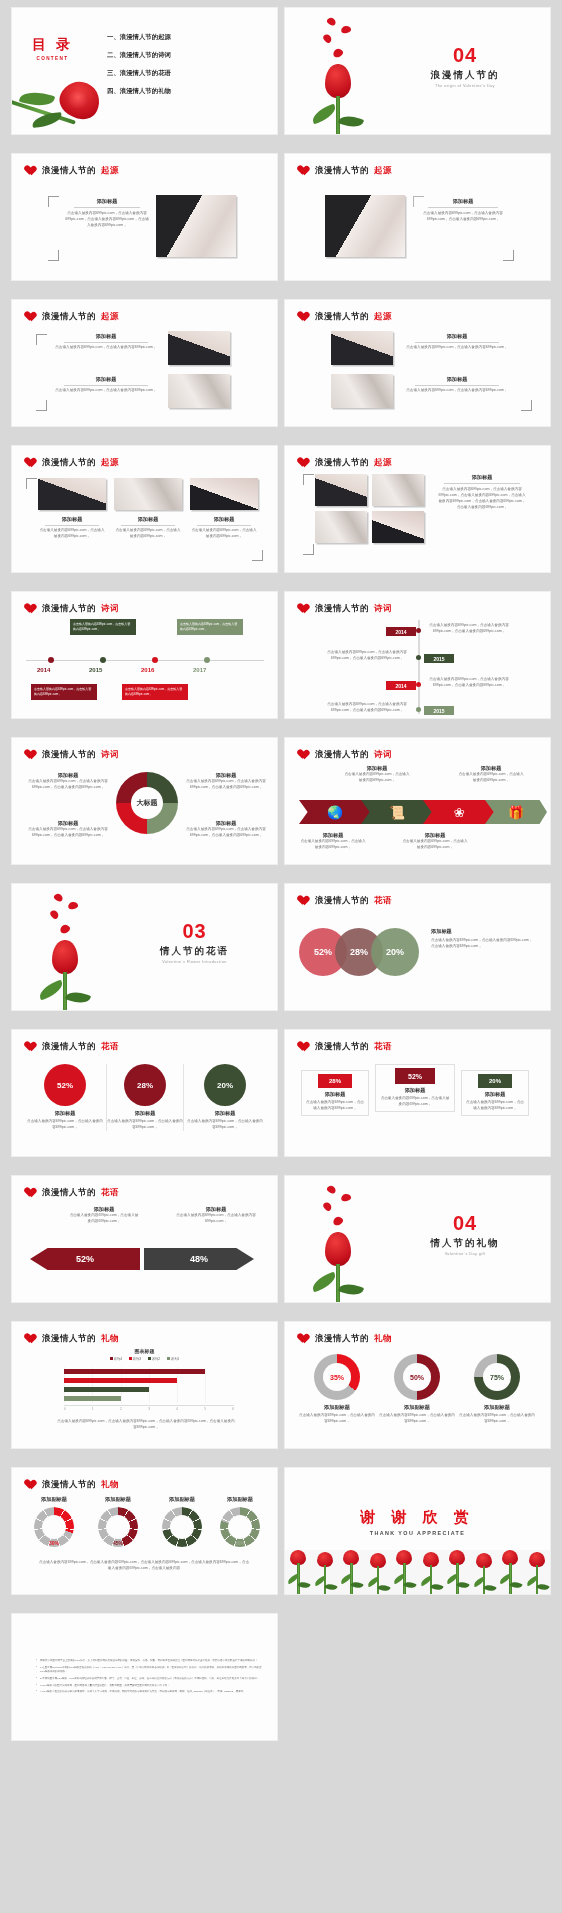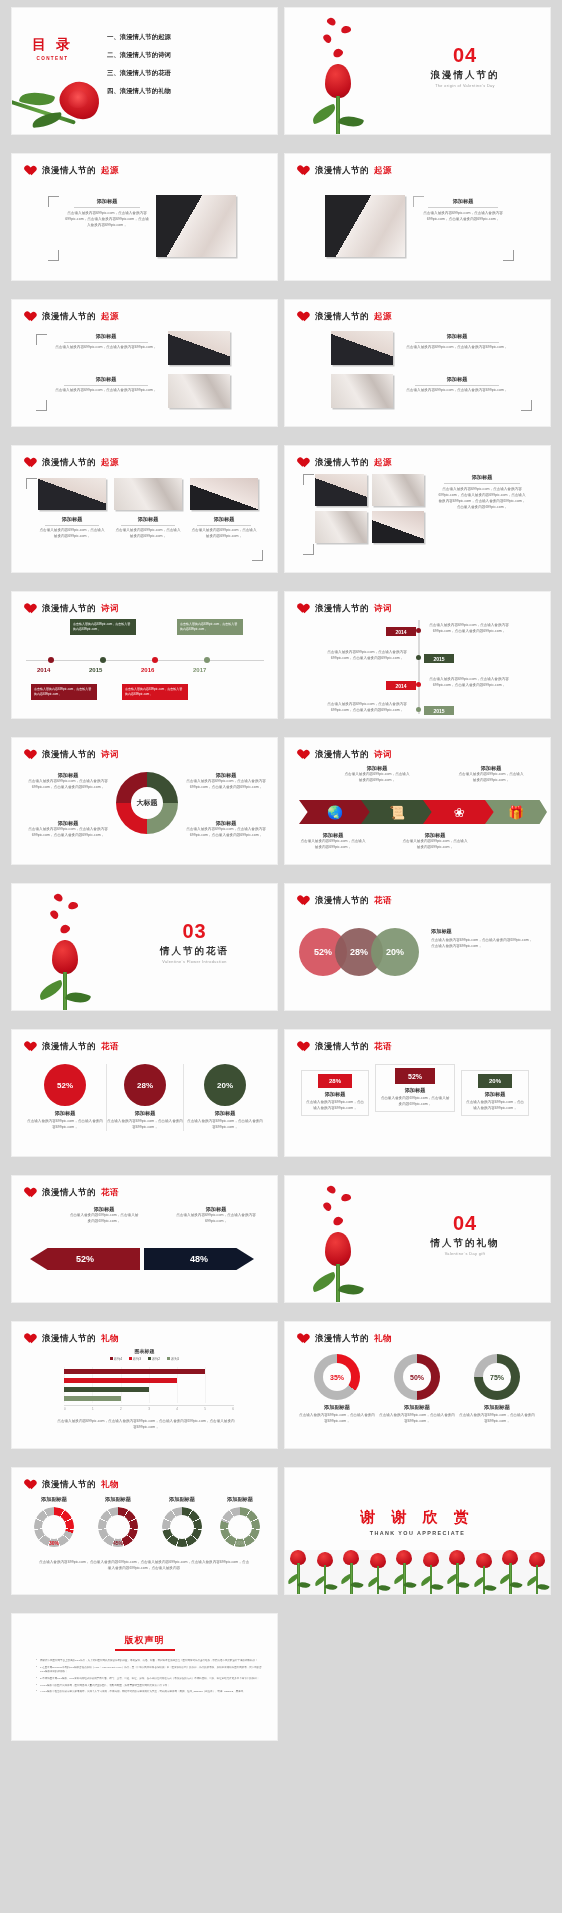--- a/index.html
+++ b/index.html
@@ -478,21 +478,21 @@
       <div class="sub-ttl">添加标题</div>
       <div class="body-txt">点击输入替换内容699pic.com，点击输入替换内容699pic.com，</div>
     </div>
     <div style="position:absolute;left:160px;top:30px;width:88px;text-align:center;">
       <div class="sub-ttl">添加标题</div>
       <div class="body-txt">点击输入替换内容699pic.com，点击输入替换内容699pic.com，</div>
     </div>
     <div style="position:absolute;left:18px;top:72px;width:110px;height:22px;background:#8c1420;
                 clip-path:polygon(0 50%,16% 0,100% 0,100% 100%,16% 100%);
                 display:flex;align-items:center;justify-content:center;color:#fff;font-size:9px;font-weight:bold;">52%</div>
-    <div style="position:absolute;left:132px;top:72px;width:110px;height:22px;background:#0f172a;
+    <div style="position:absolute;left:132px;top:72px;width:110px;height:22px;background:#404040;
                 clip-path:polygon(0 0,84% 0,100% 50%,84% 100%,0 100%);
                 display:flex;align-items:center;justify-content:center;color:#fff;font-size:9px;font-weight:bold;">48%</div>
   </div>
 
   <div class="slide">
     <div class="rose" style="left:28px;top:8px;width:70px;height:118px;">
       <div class="petal" style="left:14px;top:2px;width:9px;height:7px;transform:rotate(30deg);"></div>
       <div class="petal" style="left:28px;top:10px;width:10px;height:7px;transform:rotate(-15deg);"></div>
       <div class="petal" style="left:10px;top:19px;width:9px;height:7px;transform:rotate(50deg);"></div>
       <div class="petal" style="left:20px;top:33px;width:10px;height:8px;transform:rotate(-25deg);"></div>
@@ -689,24 +689,20 @@
       <div class="rose" style="position:relative;width:20px;height:44px;">
           <div class="bud" style="left:2px;top:2px;width:16px;height:15px;"></div>
           <div class="stem" style="left:9px;top:15px;width:2.5px;height:29px;"></div>
           <div class="leaf" style="left:-1px;top:28px;width:12px;height:6px;transform:rotate(-25deg);"></div>
           <div class="leaf" style="left:10px;top:34px;width:12px;height:6px;transform:rotate(22deg);background:#3d7427;"></div>
         </div>
     </div>
   </div>
 
   <div class="slide">
-    <div style="position:absolute;left:0;right:0;top:20px;text-align:center;">
-      <div class="cp-ttl">版权声明</div>
-      <div class="cp-rule"></div>
-    </div>
     <div style="position:absolute;left:24px;right:14px;top:42px;">
       <div class="cp-li">
         <span class="cp-dot">•</span>
         <span class="cp-p">感谢您下载图客网平台上提供的PPT作品，为了您和图客网以及原创作者的利益，请勿复制、传播、销售，否则将承担法律责任！图客网将对作品进行维权，按照传播下载次数进行十倍的索取赔偿！</span>
       </div>
       <div class="cp-li">
         <span class="cp-dot">•</span>
         <span class="cp-p">1.在图客网following享有的PPT模板是免费版权（VRF：VSP Royalty-Free）作品，受《中华人民共和国著作权法》和《世界版权公约》的保护，作品的所有权、版权和使用权归图客网所有，您下载的是PPT模板素材的使用权；</span>
       </div>
       <div class="cp-li">

